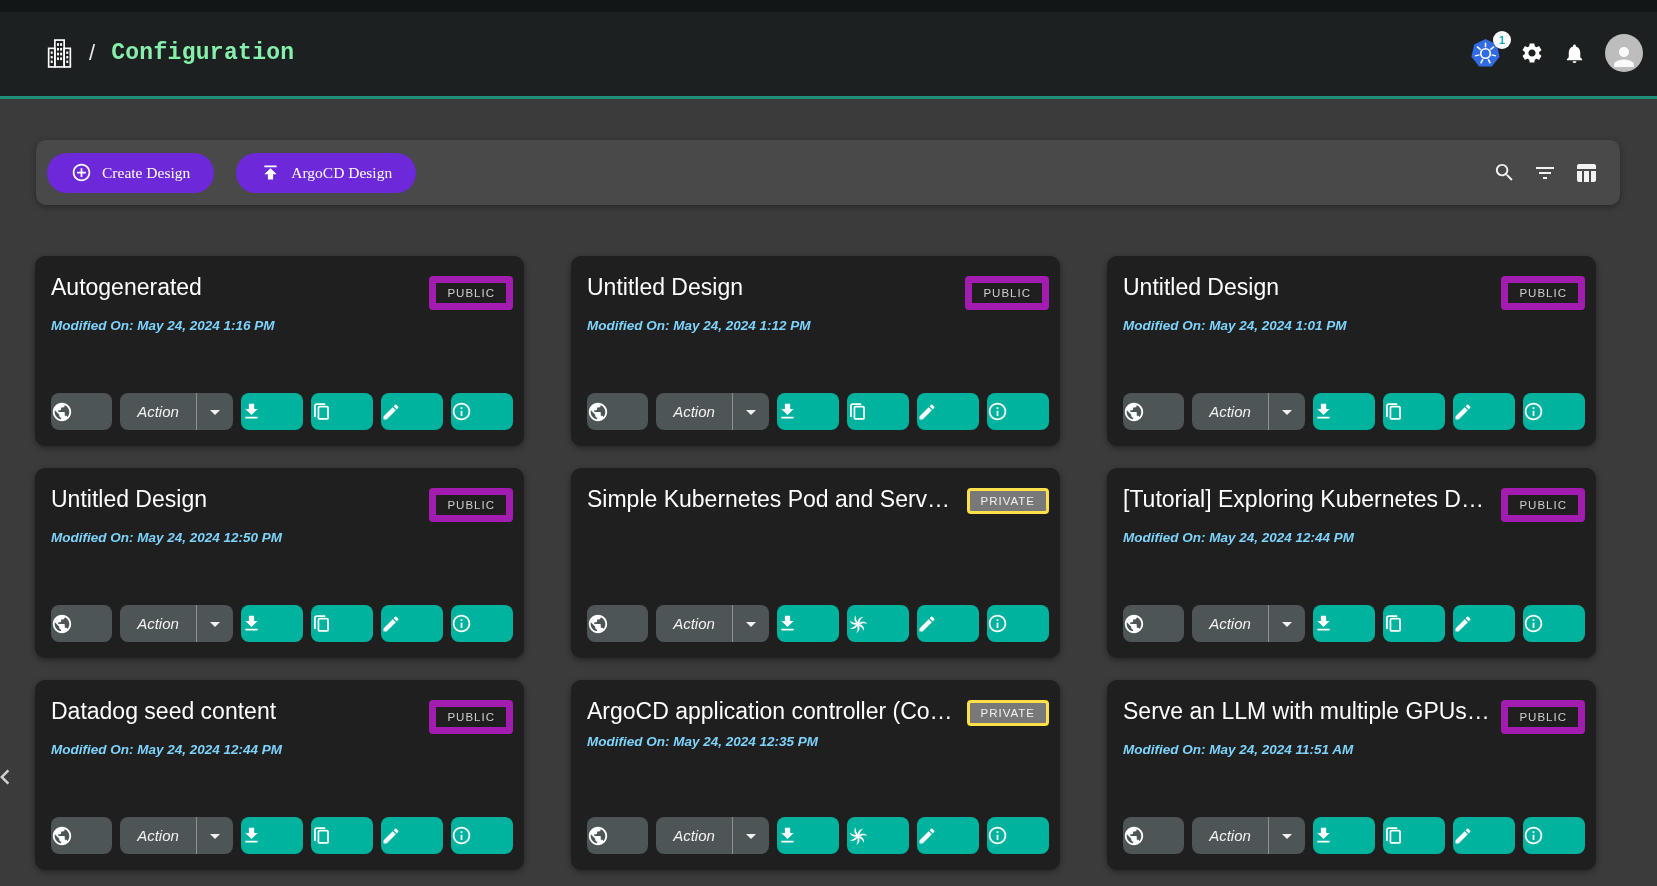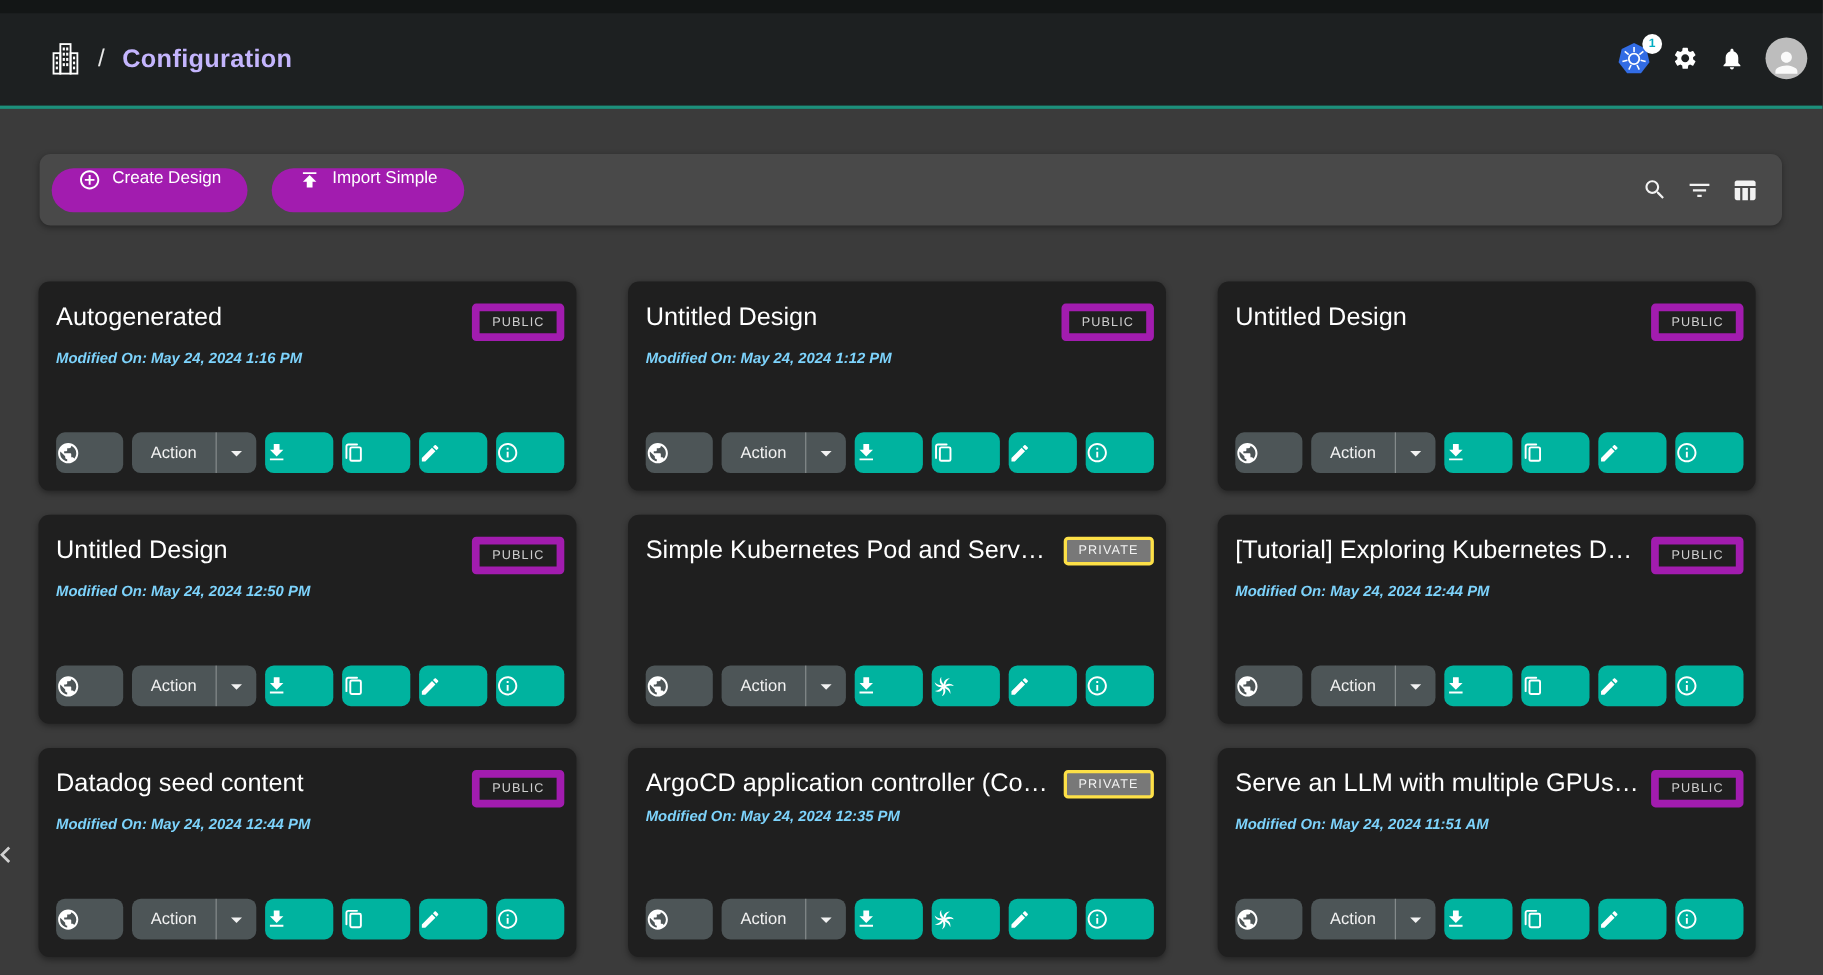--- a/index.html
+++ b/index.html
@@ -6,55 +6,55 @@
   html,body { margin:0; padding:0; width:1657px; height:886px; overflow:hidden;
     background:#3b3b3b; font-family:"Liberation Sans","DejaVu Sans",sans-serif; }
 
   
   .header { position:relative; height:99px; background:#1d2021;
     border-bottom:3px solid #1d8f7b; display:flex; align-items:center;
     justify-content:space-between; padding:10px 14px 0 46px; }
   .header::before { content:""; position:absolute; top:0; left:0; right:0; height:12px; background:#131616; }
   .breadcrumb { display:flex; align-items:center; gap:16px; }
   .crumb-sep { color:#e8e8e8; font-size:22px; font-weight:400; }
-  .page-title { color:#c4b5fd; font-size:23px; font-weight:700; letter-spacing:.3px; }
+  .page-title { color:#86efac; font-size:23px; font-weight:700; letter-spacing:.3px;font-family:Liberation Mono, monospace; }
   .header-right { display:flex; align-items:center; gap:19px; }
   .icon-btn { background:none; border:none; padding:0; cursor:pointer; display:flex; align-items:center; }
   .kube-wrap { position:relative; }
   .kube-badge { position:absolute; top:-7px; right:-10px; width:18px; height:18px;
     background:#ffffff; border-radius:50%; display:flex; align-items:center; justify-content:center;
     font-size:11px; font-weight:700; color:#00acc1; }
   .avatar { width:38px; height:38px; border-radius:50%; background:#bdbdbd;
     display:flex; align-items:flex-end; justify-content:center; overflow:hidden; cursor:pointer; }
 
   
   .toolbar { margin:41px 37px 0 36px; height:65px; background:#494949; border-radius:10px;
     display:flex; align-items:center; padding:0 22px 0 11px; box-shadow:0 2px 6px rgba(0,0,0,.35); }
-  .pill-btn { height:40px; border:none; border-radius:20px; background:#a21caf; color:#fff;
-    font-size:15.5px; font-family:Liberation Sans, sans-serif; display:flex; gap:10px;
+  .pill-btn { height:40px; border:none; border-radius:20px; background:#6d28d9; color:#fff;
+    font-size:15.5px; font-family:Liberation Serif, serif; display:flex; align-items:center; gap:10px;
     padding:0 24px; cursor:pointer; }
   .pill-btn + .pill-btn { margin-left:22px; }
   .toolbar-right { margin-left:auto; display:flex; align-items:center; gap:17px; }
 
   
   .grid { margin:51px 0 0 35px; display:grid; grid-template-columns:repeat(3,489px);
     column-gap:47px; row-gap:22px; }
   .card { height:190px; background:#1f1f1f; border-radius:10px; padding:17px 11px 16px 16px;
     display:flex; flex-direction:column; box-shadow:0 2px 6px rgba(0,0,0,.4); }
   .card-head { display:flex; justify-content:space-between; align-items:flex-start; gap:10px; }
   .card-title { color:#fff; font-size:23px; font-weight:500; white-space:nowrap; overflow:hidden;
     max-width:385px; line-height:1.25; }
   .badge { flex:none; margin-top:3px; font-size:11.5px; letter-spacing:1px; padding:4px 11px;
     border-radius:4px; font-weight:400; }
   .badge.public  { color:#cfcfcf; border:7px solid #a21caf; background:transparent; }
   .badge.private { color:#f2f2f2; border:3px solid #fde047; background:#787878; }
   .card-date { margin-top:8px; color:#7dd3fc; font-size:13.5px; font-style:italic; font-weight:700; }
   .card-actions { margin-top:auto; display:flex; align-items:center; gap:8px; }
   .btn { height:37px; border:none; border-radius:8px; display:flex; align-items:center;
-    justify-content:flex-start; cursor:pointer; padding:0; }
+    justify-content:flex-start; cursor:pointer; padding:0;font-style:italic; }
   .btn.gray { background:#4d5557; }
   .btn.teal { background:#00B39F; flex:0 0 62px; }
   .btn.globe-btn { flex:0 0 61px; }
   .btn.action-split { flex:0 0 113px; }
   .action-label { flex:1; color:#f2f2f2; font-size:15px; text-align:center; }
   .action-divider { width:1px; align-self:stretch; background:rgba(255,255,255,.35); }
   .action-caret { width:36px; display:flex; align-items:center; justify-content:center; }
 
   
   .drawer-toggle { position:absolute; left:-10px; top:762px; background:none; border:none;
@@ -134,21 +134,21 @@
   <button class="pill-btn">
     <svg width="21" height="21" viewBox="0 0 24 24" fill="#ffffff">
         <path d="M13 7h-2v4H7v2h4v4h2v-4h4v-2h-4V7zm-1-5C6.48 2 2 6.48 2 12s4.48 10 10 10 10-4.48 10-10S17.52 2 12 2zm0 18c-4.41 0-8-3.59-8-8s3.59-8 8-8 8 3.59 8 8-3.59 8-8 8z"></path>
       </svg>
     <span>Create Design</span>
   </button>
   <button class="pill-btn">
     <svg width="21" height="21" viewBox="0 0 24 24" fill="#ffffff">
         <path d="M5 4v2h14V4H5zm0 10h4v6h6v-6h4l-7-7-7 7z"></path>
       </svg>
-    <span>Import Simple</span>
+    <span>ArgoCD Design</span>
   </button>
 
   <div class="toolbar-right">
     <button class="icon-btn">
       <svg width="23" height="23" viewBox="0 0 24 24" fill="#f2f2f2">
           <path d="M15.5 14h-.79l-.28-.27C15.41 12.59 16 11.11 16 9.5 16 5.91 13.09 3 9.5 3S3 5.91 3 9.5 5.91 16 9.5 16c1.61 0 3.09-.59 4.23-1.57l.27.28v.79l5 4.99L20.49 19l-4.99-5zm-6 0C7.01 14 5 11.99 5 9.5S7.01 5 9.5 5 14 7.01 14 9.5 11.99 14 9.5 14z"></path>
         </svg>
     </button>
     <button class="icon-btn">
       <svg width="24" height="24" viewBox="0 0 24 24" fill="#f2f2f2">
@@ -252,20 +252,21 @@
             <path d="M11 7h2v2h-2zm0 4h2v6h-2zm1-9C6.48 2 2 6.48 2 12s4.48 10 10 10 10-4.48 10-10S17.52 2 12 2zm0 18c-4.41 0-8-3.59-8-8s3.59-8 8-8 8 3.59 8 8-3.59 8-8 8z"></path>
           </svg>
       </button>
     </div>
   </div>
     <div class="card">
     <div class="card-head">
       <span class="card-title">Untitled Design</span>
       <span class="badge public">PUBLIC</span>
     </div>
+    <div class="card-date">Modified On: May 24, 2024 1:01 PM</div>
     <div class="card-actions">
       <button class="btn gray globe-btn">
         <svg width="22" height="22" viewBox="0 0 24 24" fill="#ffffff">
             <path d="M12 2C6.48 2 2 6.48 2 12s4.48 10 10 10 10-4.48 10-10S17.52 2 12 2zm-1 17.93c-3.95-.49-7-3.85-7-7.93 0-.62.08-1.21.21-1.79L9 15v1c0 1.1.9 2 2 2v1.93zm6.9-2.54c-.26-.81-1-1.39-1.9-1.39h-1v-3c0-.55-.45-1-1-1H8v-2h2c.55 0 1-.45 1-1V7h2c1.1 0 2-.9 2-2v-.41c2.93 1.19 5 4.06 5 7.41 0 2.08-.8 3.97-2.1 5.39z"></path>
           </svg>
       </button>
       <button class="btn gray action-split">
         <span class="action-label">Action</span>
         <span class="action-divider"></span>
         <span class="action-caret">

